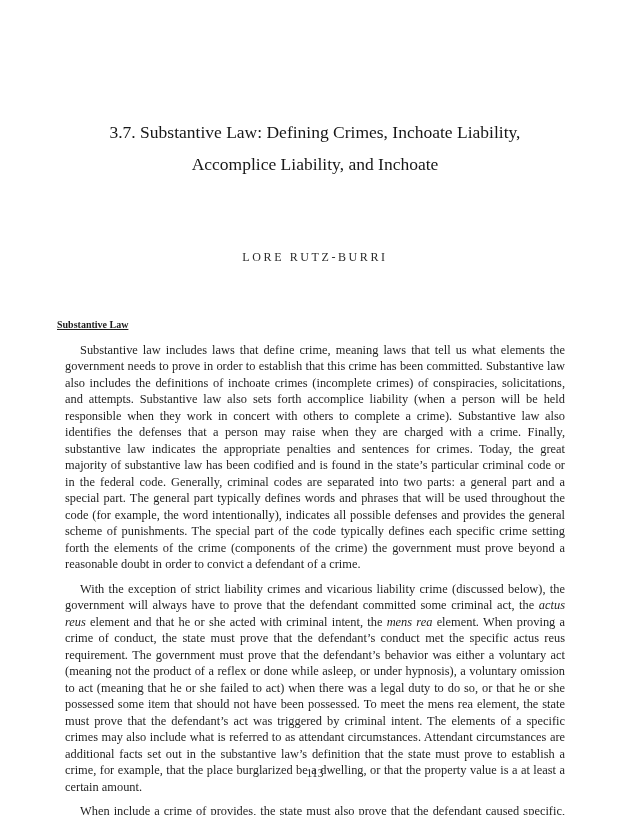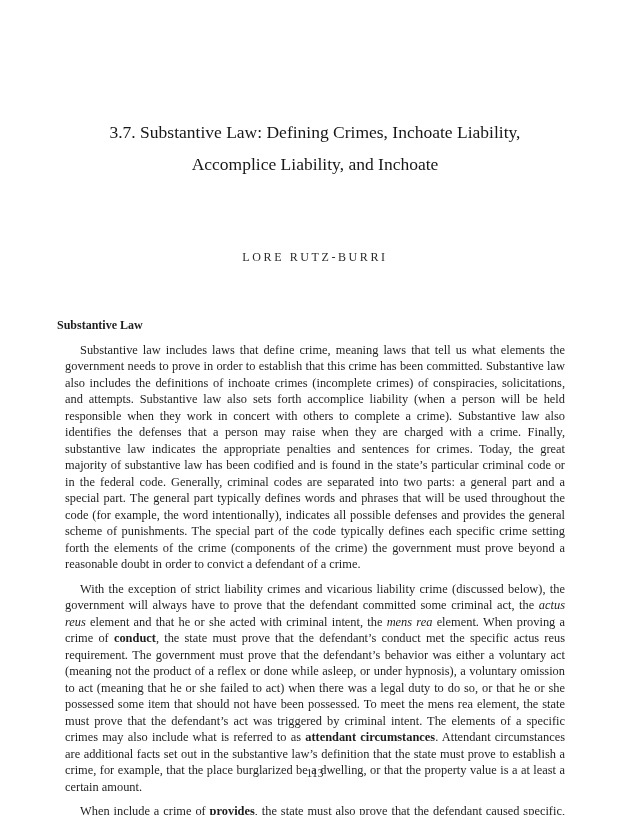--- a/index.html
+++ b/index.html
@@ -40,38 +40,39 @@
   }
   .body-text {
     margin-top: 53px;
     font-size: 12.4px;
     line-height: 16.5px;
     text-align: justify;
     color: #1e1e1e;
   }
   .section-heading {
     margin: 0;
-    font-size: 12px;
+    font-size: 10px;
     line-height: 16.5px;
     font-weight: 700;
     text-align: left;
+    text-decoration: underline;
   }
   .body-text p {
     margin: 8px;
     text-indent: 15px;
   }
   .body-text p.subheading {
     letter-spacing: 0.4px;
     word-spacing: 1.5px;
     text-align: left;
   }
   .body-text em {
   }
   .body-text strong {
-    font-weight: 700;
+    font-weight: 400;
   }
   .page-number {
     position: absolute;
     left: 0;
     right: 0;
     bottom: 36px;
     text-align: center;
     font-size: 11.5px;
     color: #2b2b2b;
   }

